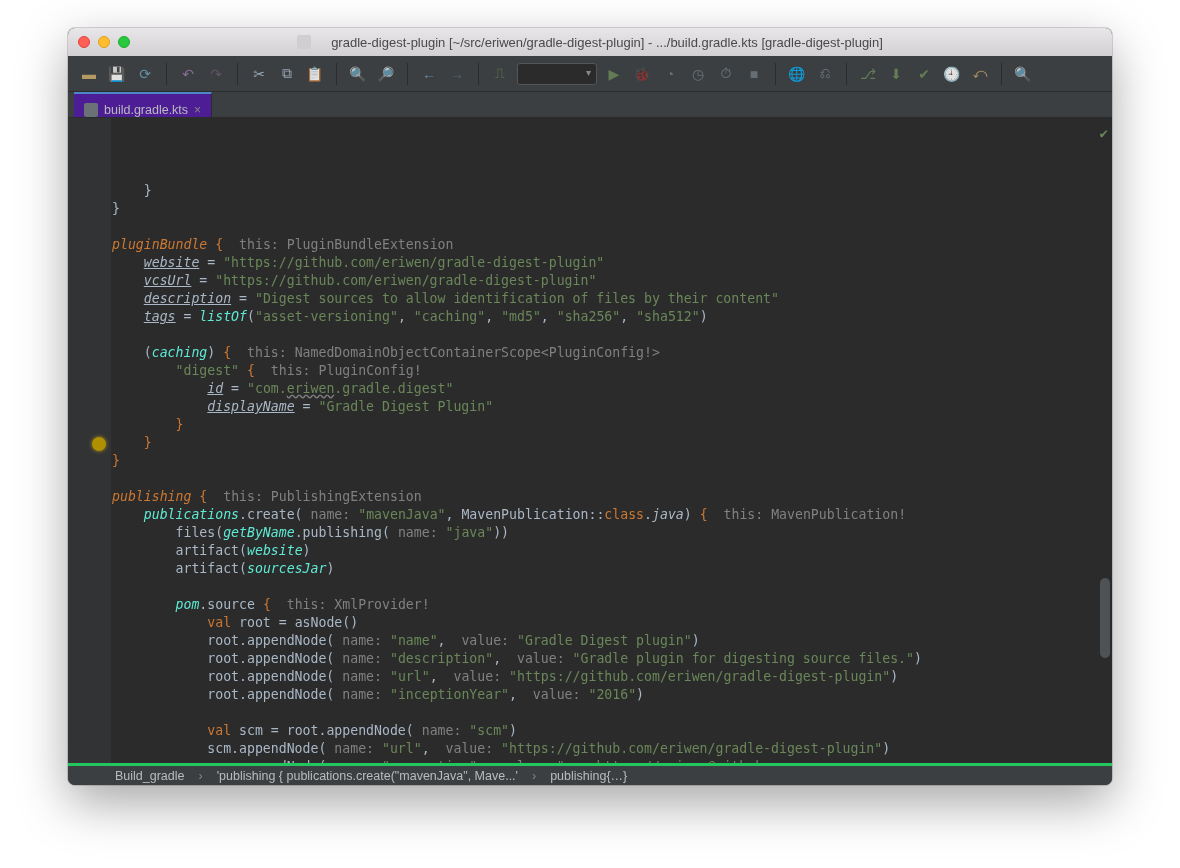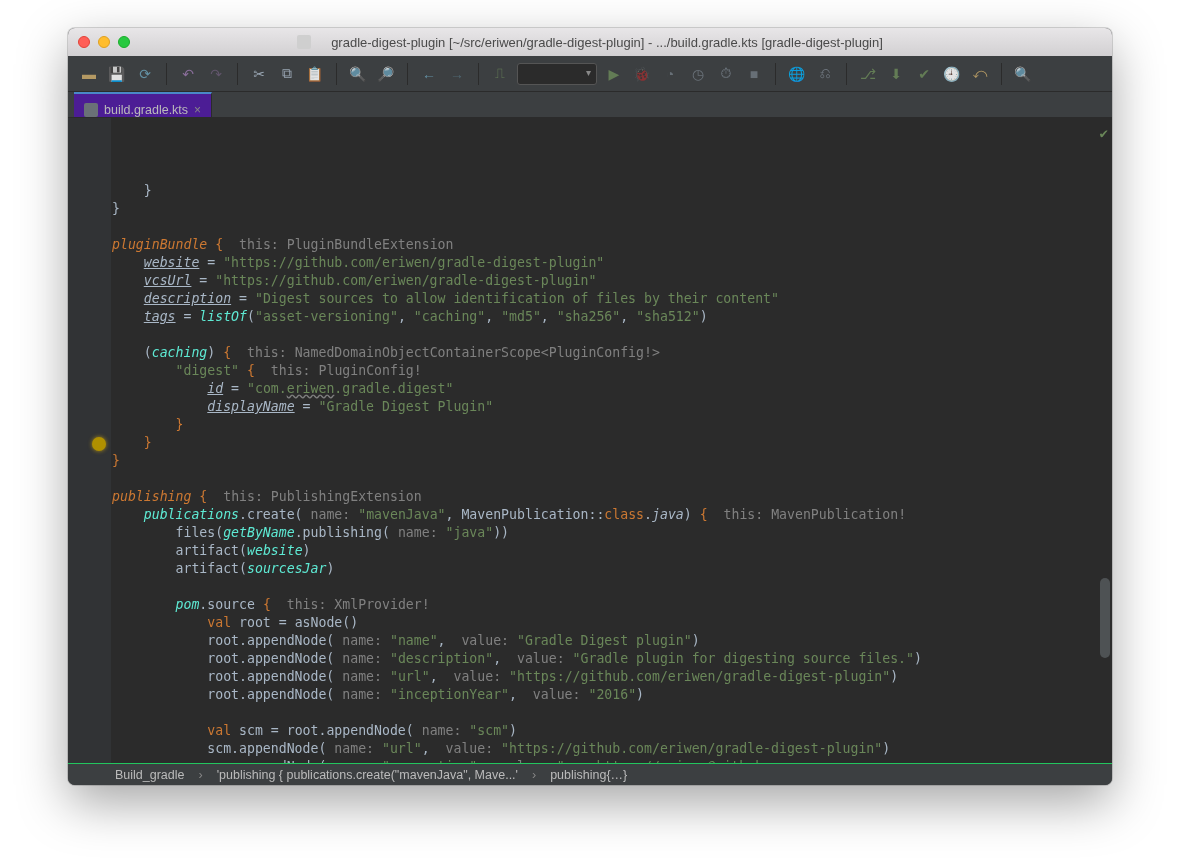--- a/index.html
+++ b/index.html
@@ -111,21 +111,21 @@
   .c-ki{ color:#cc7832; font-style:italic;text-align:center;} 
   .c-s{ color:#6a8759; } 
   .c-h{ color:#808080; } 
   .c-uv{ color:#a9b7c6; text-decoration: underline; font-style:italic;} 
   .c-wavy{ text-decoration: underline wavy #808080; }
   .c-it{ font-style:italic; color:#5eead4;}
   .c-cl{ color:#cc7832; }
   .c-jv{ color:#a9b7c6; font-style:italic;}
 
   .breadcrumb {
-    height:22px; background:#3c3f41; border-top:1px solid #22c55e;
+    height:22px; background:#3c3f41; border-top:3px solid #22c55e;
     display:flex; align-items:center; font-size:12.5px; color:#bbb;
     padding-left:45px; gap:8px;text-align:right;
   }
   .breadcrumb .crumb{ padding:0 2px; }
   .breadcrumb .sep-c::after{ content:"›"; color:#888; margin:0 4px;}
   pre{ font-family:inherit; }
 </style>
 </head>
 <body>
 

